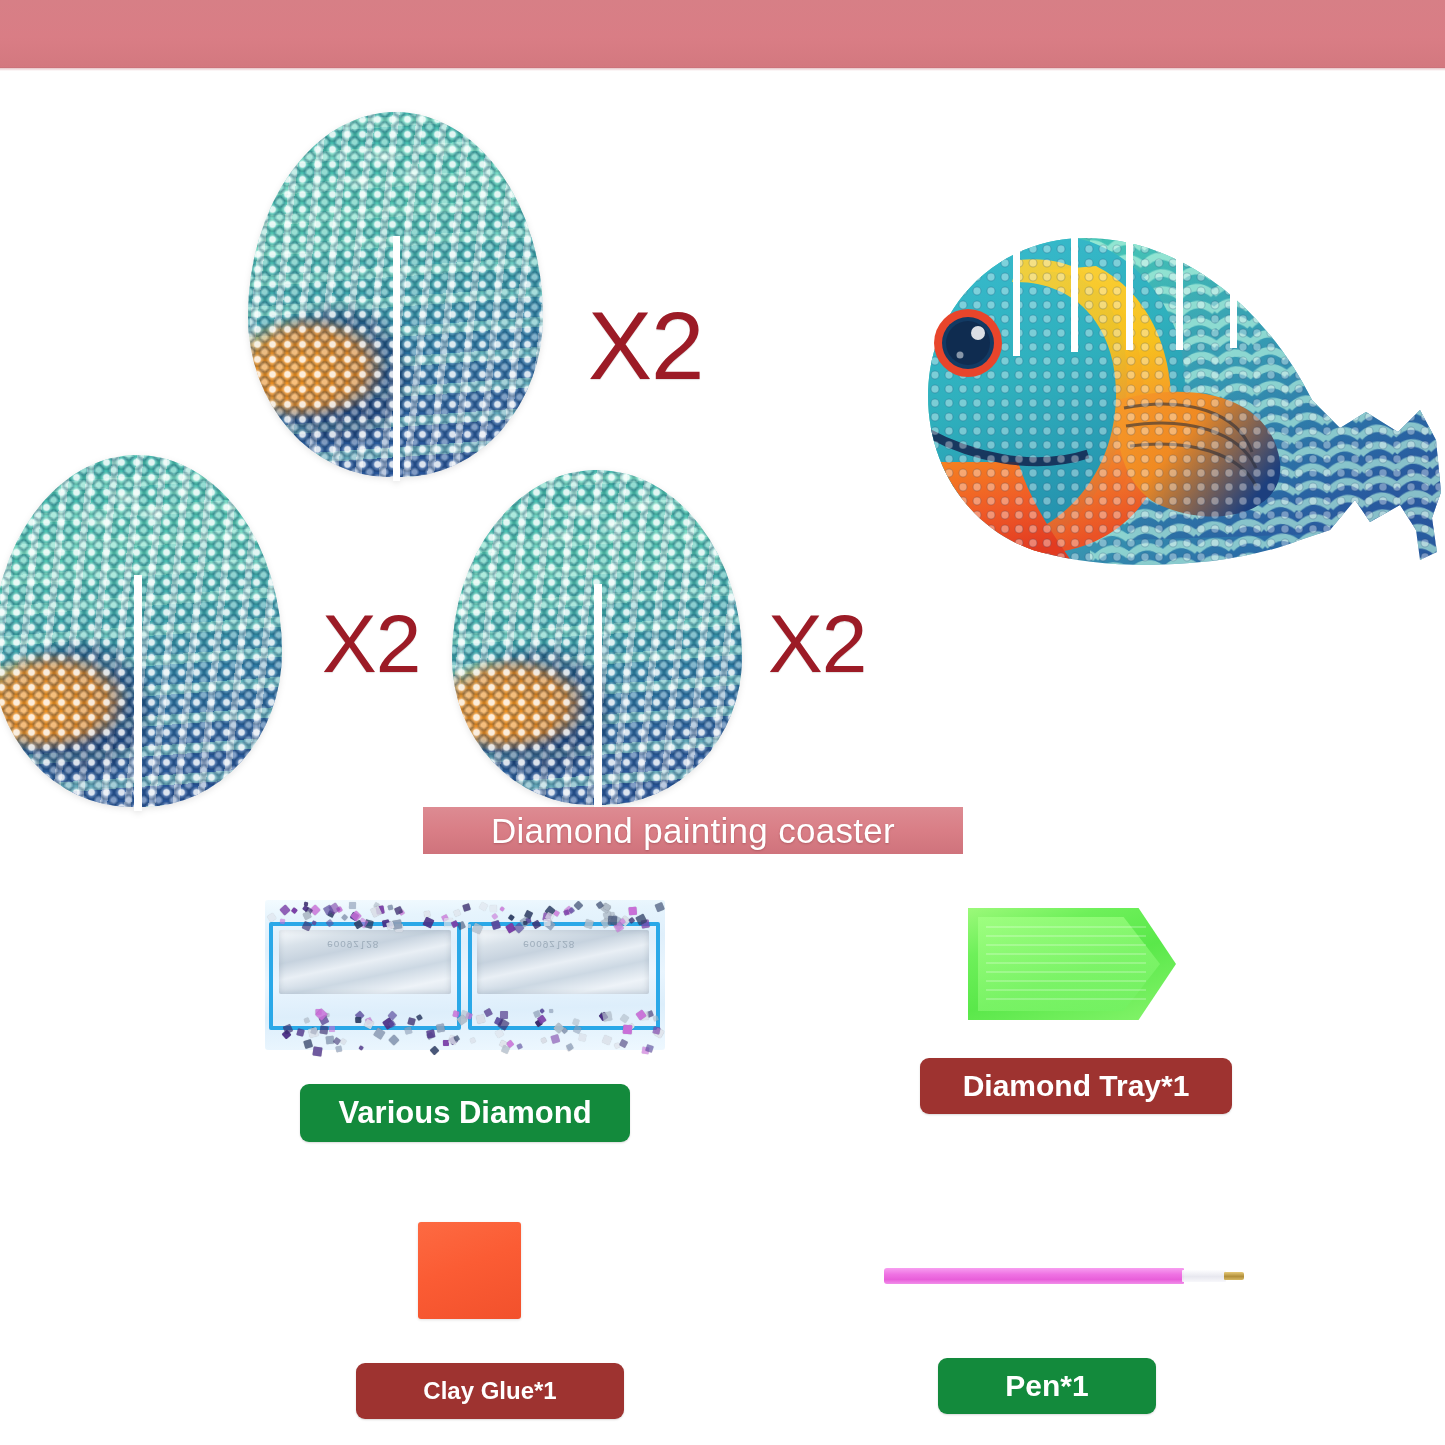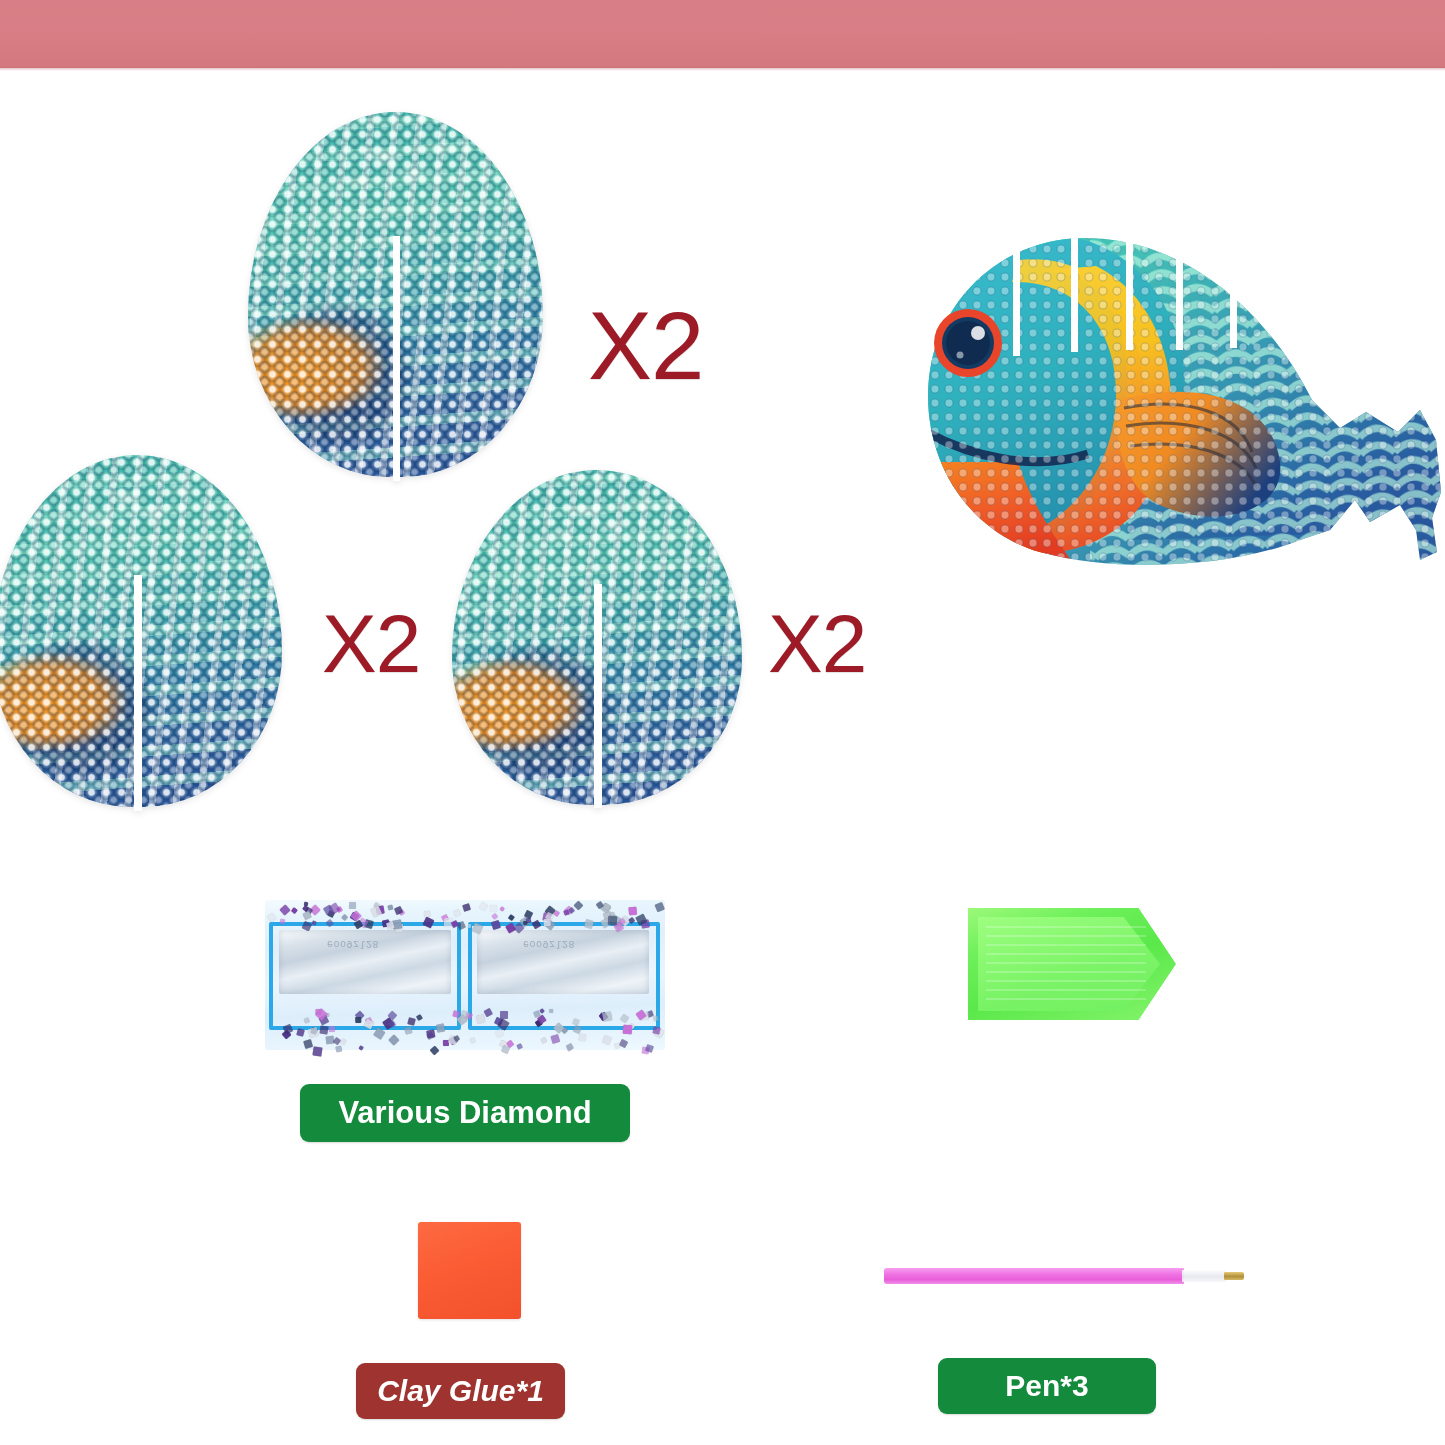--- a/index.html
+++ b/index.html
@@ -396,20 +396,23 @@
         <rect x="113" y="34" width="7" height="122"></rect>
         <rect x="171" y="12" width="7" height="140"></rect>
         <rect x="226" y="8" width="7" height="142"></rect>
         <rect x="276" y="8" width="7" height="142"></rect>
         <rect x="330" y="18" width="7" height="130"></rect>
         <rect x="383" y="42" width="7" height="108"></rect>
       </g>
     </svg>
   </div>
 
+  <div id="title-ribbon">
+    <span>Diamond painting coaster</span>
+  </div>
 
   <div id="diamond-bag">
     <div class="bag-body"></div>
     <div class="seal s1"></div>
     <div class="seal s2"></div>
     <div class="foil f1"></div>
     <div class="foil f2"></div>
     <div class="foil-code c1">eoo9zl28</div>
     <div class="foil-code c2">eoo9zl28</div>
     <div class="gems" id="gem-layer">
@@ -586,28 +589,31 @@
       </div>
   </div>
   <div class="badge green" style="left:300px; top:1084px; width:330px; height:58px; font-size:31px;">
     <span>Various Diamond</span>
   </div>
 
   <div id="diamond-tray">
     <div class="inner"></div>
     <div class="grooves"></div>
   </div>
+  <div class="badge maroon" style="left:920px; top:1058px; width:312px; height:56px; font-size:30px;">
+    <span>Diamond Tray*1</span>
+  </div>
 
   <div id="clay-glue"></div>
-  <div class="badge maroon" style="left:356px; top:1363px; width:209px; height:56px; font-size:30px;font-style:italic;">
+  <div class="badge maroon" style="left:356px; top:1363px; width:268px; height:56px; font-size:24px;">
     <span>Clay Glue*1</span>
   </div>
 
   <div id="pen">
     <div class="barrel"></div>
     <div class="clear"></div>
     <div class="tip"></div>
   </div>
   <div class="badge green" style="left:938px; top:1358px; width:218px; height:56px; font-size:30px;">
-    <span>Pen*3</span>
+    <span>Pen*1</span>
   </div>
 
 </div>
 
 </body></html>

